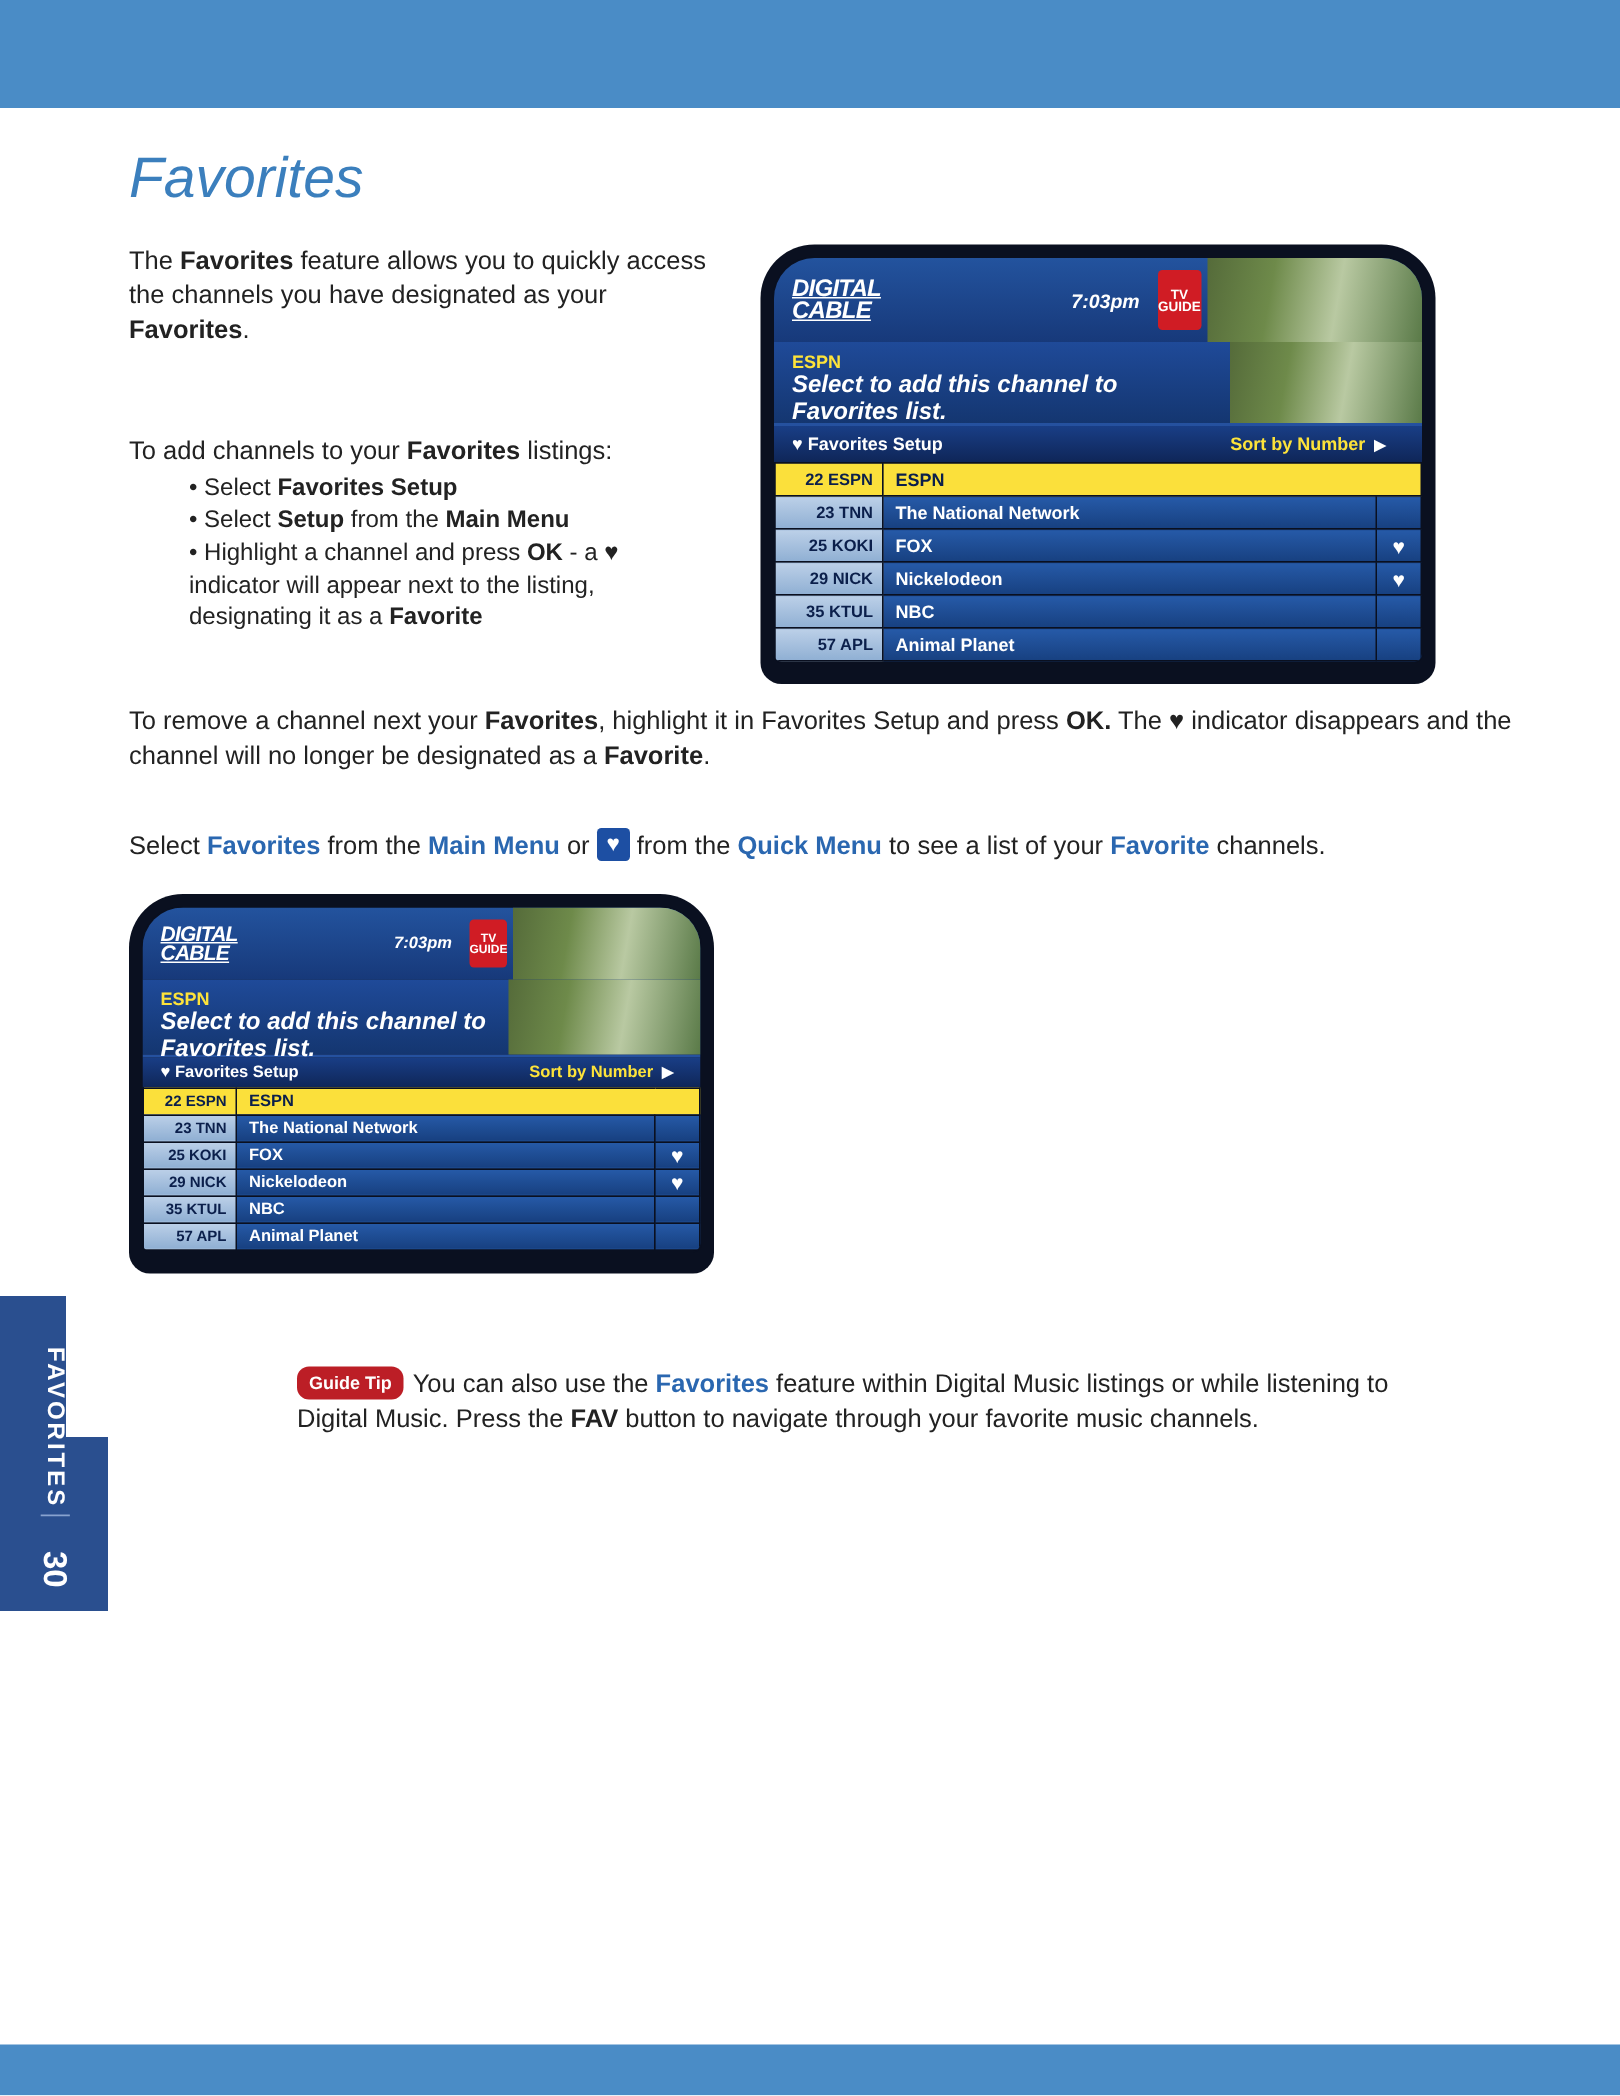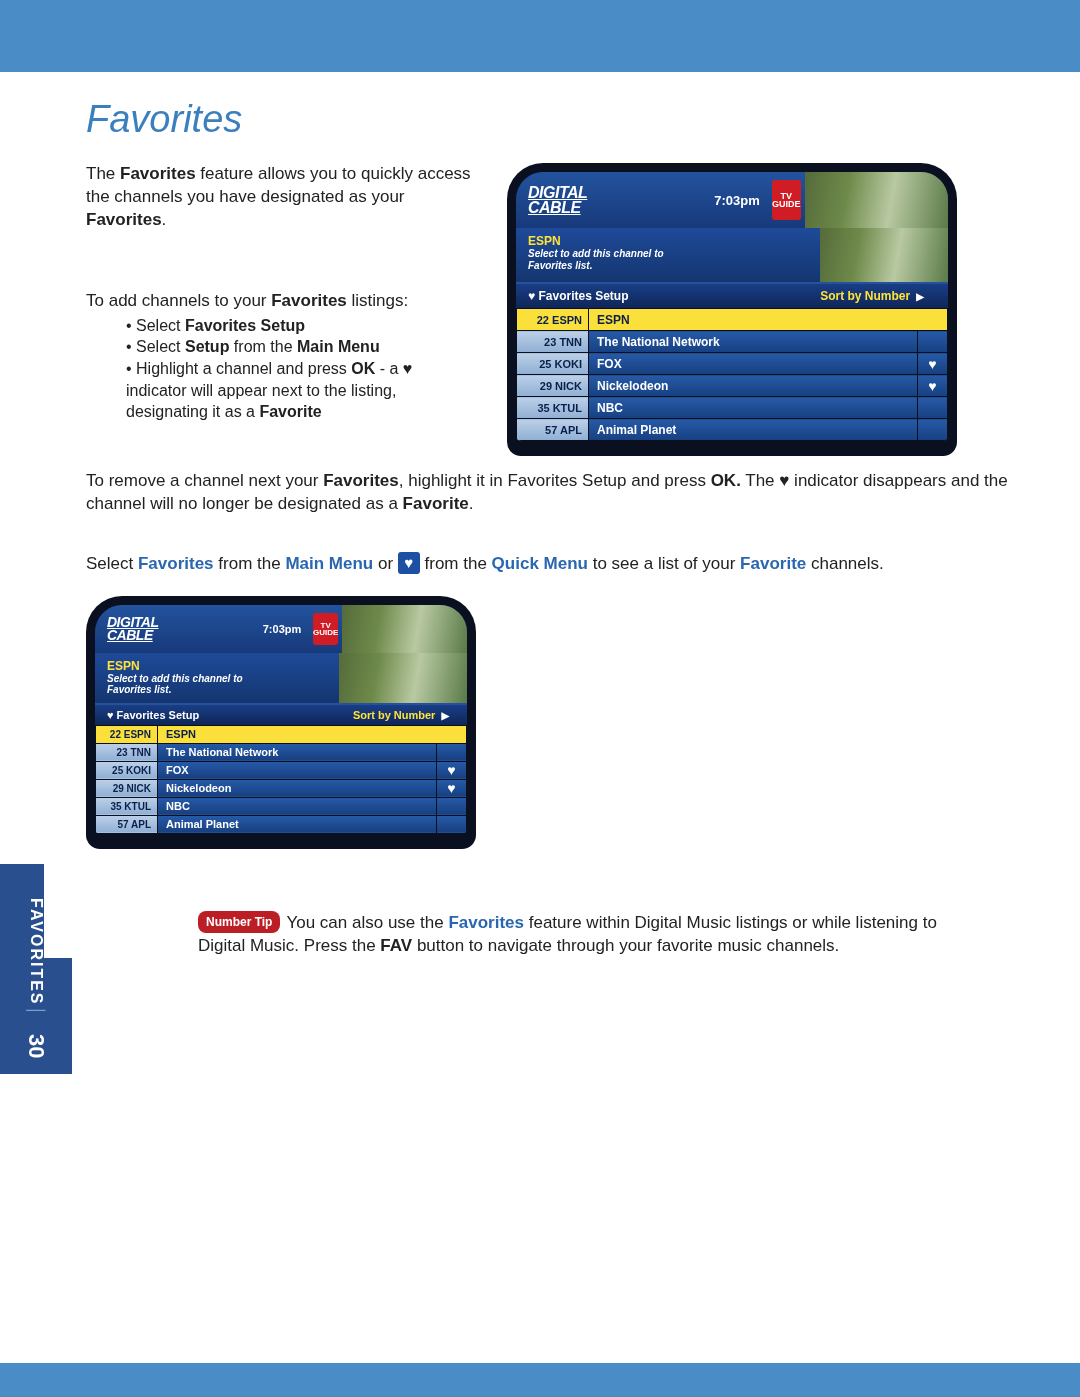--- a/index.html
+++ b/index.html
@@ -36,30 +36,30 @@
     padding: 8px 8px 14px 8px;
   }
   .shot-inner {
     border: 1px solid #0a1020; border-radius: 28px 28px 6px 6px; overflow: hidden;
   }
   .hdr-row {
     display: flex; background: linear-gradient(#23539e, #17397a); color: #fff;
     font-size: 13px; align-items: stretch; height: 56px;
   }
   .hdr-logo { flex: 0 0 190px; display: flex; align-items: center; padding-left: 12px; font-weight: bold; font-size: 16px; line-height: 0.95; font-style: italic; letter-spacing: -0.5px; text-decoration: underline; }
-  .hdr-time { flex: 0 0 62px; display:flex; align-items:center; justify-content:center; font-weight:bold; font-size: 13px; }
+  .hdr-time { flex: 0 0 62px; display:flex; align-items:center; justify-content:center; font-weight:bold; font-size: 13px; font-style: italic; }
   .hdr-tvg { flex: 0 0 26px; background: #d01c24; border-radius: 3px; margin: 8px 4px; display:flex; align-items:center; justify-content:center; color:#fff; font-size:9px; font-weight:bold; line-height:0.9; text-align:center; }
   .hdr-photo { flex: 1; background: linear-gradient(100deg, #556b3a 0%, #6e8a4a 30%, #b9c9a2 60%, #5a7a48 100%); position: relative; }
   .info-band {
     background: linear-gradient(#1f4a99, #143670); color: #fff; padding: 6px 12px 10px 12px; font-size: 12px; height: 54px;
     display: flex; gap: 4px;
   }
   .info-band .info-left { flex: 1; }
   .info-band .ch-name { color: #fde33a; font-weight: bold; font-size: 12px; }
-  .info-band .ch-desc { font-style: italic; font-weight: bold; font-size: 10px; line-height: 1.15; }
+  .info-band .ch-desc { font-style: italic; font-weight: bold; font-size: 16px; line-height: 1.15; }
   .info-photo { width: 128px; margin-right: -12px; margin-top: -6px; margin-bottom: -10px; background: linear-gradient(100deg, #556b3a 0%, #6e8a4a 30%, #b9c9a2 60%, #5a7a48 100%); }
   .sub-band {
     display: flex; font-size: 12px; font-weight: bold; color: #fff;
     background: linear-gradient(#193e86, #0f2658); height: 26px; align-items:center;
     border-top: 2px solid #25519f;
   }
   .sub-band .left { flex: 0 0 270px; padding-left: 12px; }
   .sub-band .right { flex: 1; color: #fde33a; padding-left: 10px; text-align: center; }
   .ch-table { width: 100%; border-collapse: collapse; font-size: 12px; }
   .ch-table tr { height: 22px; }
@@ -263,16 +263,16 @@
                   <td class="fav"></td>
                 </tr>
               </tbody>
         </table>
       </div>
         </div>
     </div>
 
 
     <div class="tip-block">
-      <span class="guide-tip">Number Tip</span><span>You can also use the </span><span class="blue">Favorites</span><span> feature within Digital Music listings or while listening to Digital Music. Press the </span><b>FAV</b><span> button to navigate through your favorite music channels.</span>
+      <span class="guide-tip">Guide Tip</span><span>You can also use the </span><span class="blue">Favorites</span><span> feature within Digital Music listings or while listening to Digital Music. Press the </span><b>FAV</b><span> button to navigate through your favorite music channels.</span>
     </div>
   </div>
 </div>
 
 </body></html>

